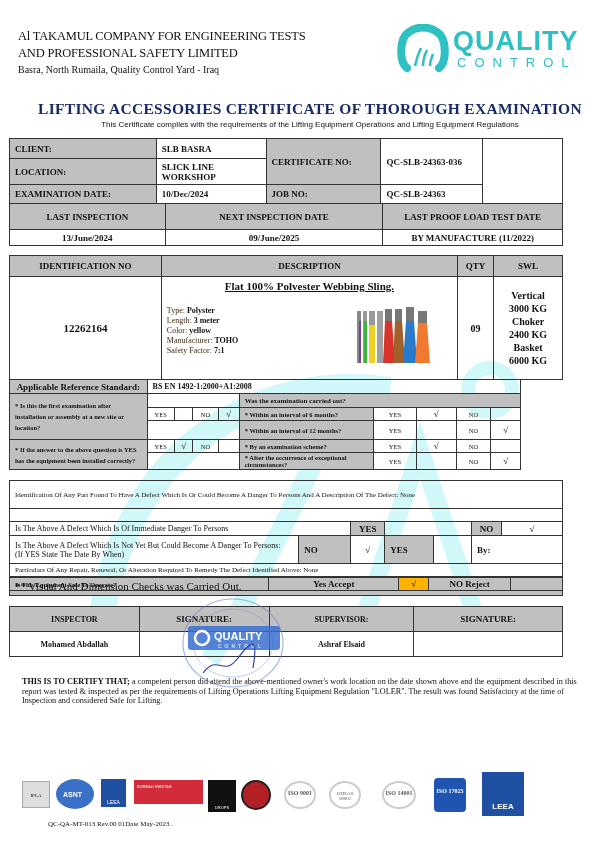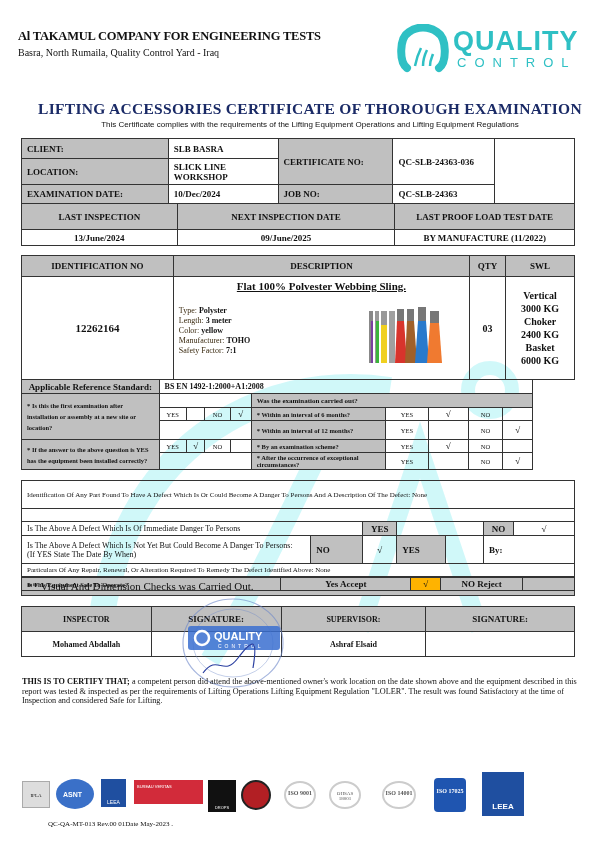--- a/index.html
+++ b/index.html
@@ -1,27 +1,27 @@
 <!DOCTYPE html>
 <html><head>
 <meta charset="utf-8">
 <style>
   * { box-sizing: border-box; margin: 0; padding: 0; }
   body { width: 600px; height: 859px; background: #fff; font-family: "Liberation Serif", serif; color: #111; position: relative; overflow: hidden; }
   .page { position: absolute; left: 0; top: 0; width: 600px; height: 859px; }
   .watermark { position: absolute; left: 60px; top: 330px; width: 480px; height: 360px; pointer-events: none; opacity: 0.22; }
   .company { position: absolute; left: 18px; top: 28px; }
-  .company .l1, .company .l2 { font-size: 12.5px; font-weight: bold; line-height: 17px; letter-spacing: -0.2px; }
+  .company .l1, .company .l2 { font-size: 12.5px; font-weight: normal; line-height: 17px; letter-spacing: -0.2px; }
   .company .l3 { font-size: 10px; line-height: 15px; }
   .logo { position: absolute; left: 395px; top: 22px; width: 190px; height: 55px; }
   .logo .q-big { position: absolute; left: 58px; top: 4px; font-family: "Liberation Sans", sans-serif; font-weight: bold; font-size: 27px; color: #2fc0c4; letter-spacing: 1px; }
   .logo .q-small { position: absolute; left: 62px; top: 33px; font-family: "Liberation Sans", sans-serif; font-size: 13px; color: #2fc0c4; letter-spacing: 8px; }
   .title { position: absolute; left: 0; width: 600px; top: 100px; text-align: center; font-weight: bold; font-size: 15.5px; color: #1a2a66; letter-spacing: 0.3px; padding-left: 20px; }
   .subtitle { position: absolute; left: 0; width: 600px; top: 120px; text-align: center; font-family: "Liberation Sans", sans-serif; font-size: 8px; padding-left: 20px; }
-  table { border-collapse: collapse; position: absolute; left: 21px; border-radius: 17px; }
+  table { border-collapse: collapse; position: absolute; left: 9px; border-radius: 17px; }
   td { border: 1px solid #333; font-size: 9px; font-weight: bold; padding: 1px 5px; vertical-align: middle; }
   .g { background: #c0c0c0; }
   .c { text-align: center; }
   .sm { font-size: 6.5px; font-weight: bold; }
   .norm { font-weight: normal; }
   .desc-title { font-size: 11px; text-decoration: underline; text-align: center; display: block; margin-bottom: 14px; }
   .spec { font-size: 8px; line-height: 10px; }
   .spec .k { font-weight: normal; color: #3a2a10; }
   .sling { position: absolute; }
   .tick { font-weight: normal; font-size: 9px; text-align: center; }
@@ -38,20 +38,21 @@
 
   <svg class="watermark" viewBox="0 0 480 360">
     <path d="M40 300 C 60 120, 200 40, 330 60" stroke="#2ee0e8" stroke-width="26" fill="none"></path>
     <path d="M150 330 C 200 250, 230 180, 260 120" stroke="#2ee0e8" stroke-width="20" fill="none"></path>
     <path d="M300 300 L 360 120 L 420 300" stroke="#2ee0e8" stroke-width="18" fill="none"></path>
     <circle cx="430" cy="60" r="22" stroke="#2ee0e8" stroke-width="14" fill="none"></circle>
   </svg>
 
   <div class="company">
     <div class="l1">Al TAKAMUL COMPANY FOR ENGINEERING TESTS</div>
+    <div class="l2">AND PROFESSIONAL SAFETY LIMITED</div>
     <div class="l3">Basra, North Rumaila, Quality Control Yard - Iraq</div>
   </div>
 
   <div class="logo">
     <svg width="52" height="52" viewBox="0 0 52 52" style="position:absolute;left:2px;top:2px;">
       <path d="M10 44 C 2 38, 2 14, 12 8 C 20 2, 32 2, 40 8 C 50 14, 50 38, 42 44" stroke="#2fc0c4" stroke-width="8" fill="none" stroke-linecap="round"></path>
       <path d="M18 42 C 20 32, 22 28, 24 24 M26 42 C 26 34, 28 30, 30 26 M33 42 C 33 36, 35 33, 36 30" stroke="#2fc0c4" stroke-width="2.5" fill="none"></path>
     </svg>
     <span class="q-big">QUALITY</span>
     <span class="q-small">CONTROL</span>
@@ -145,21 +146,21 @@
           <rect x="30" y="2" width="7" height="12" fill="#777"></rect>
           <path d="M30 14 L37 14 L40 56 L28 56 Z" fill="#d8342c"></path>
           <rect x="40" y="2" width="7" height="12" fill="#777"></rect>
           <path d="M40 14 L47 14 L50 56 L38 56 Z" fill="#a0602a"></path>
           <rect x="51" y="0" width="8" height="14" fill="#777"></rect>
           <path d="M51 14 L59 14 L62 56 L48 56 Z" fill="#2a7acc"></path>
           <rect x="63" y="4" width="9" height="12" fill="#777"></rect>
           <path d="M63 16 L72 16 L75 56 L60 56 Z" fill="#f07a30"></path>
         </svg>
       </td>
-      <td class="c" style="font-size:10px">03</td>
+      <td class="c" style="font-size:10px">09</td>
       <td class="c" style="font-size:10px; line-height:13px; padding:0 2px;">
         <div>Vertical</div>
             <div>3000 KG</div>
             <div>Choker</div>
             <div>2400 KG</div>
             <div>Basket</div>
             <div>6000 KG</div>
       </td>
     </tr>
   </tbody>

